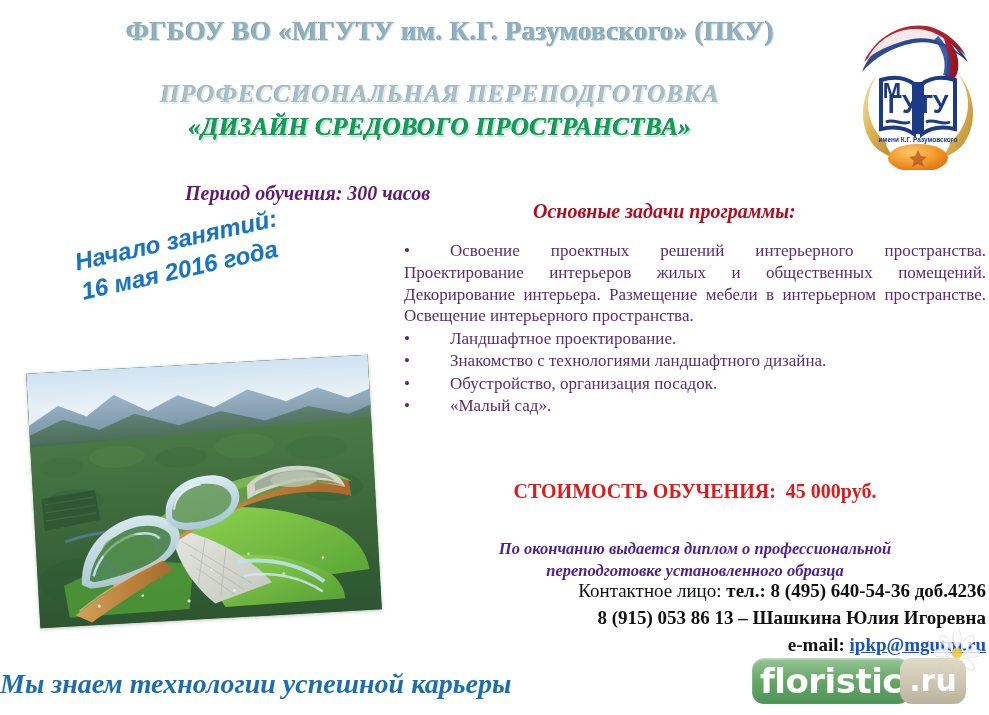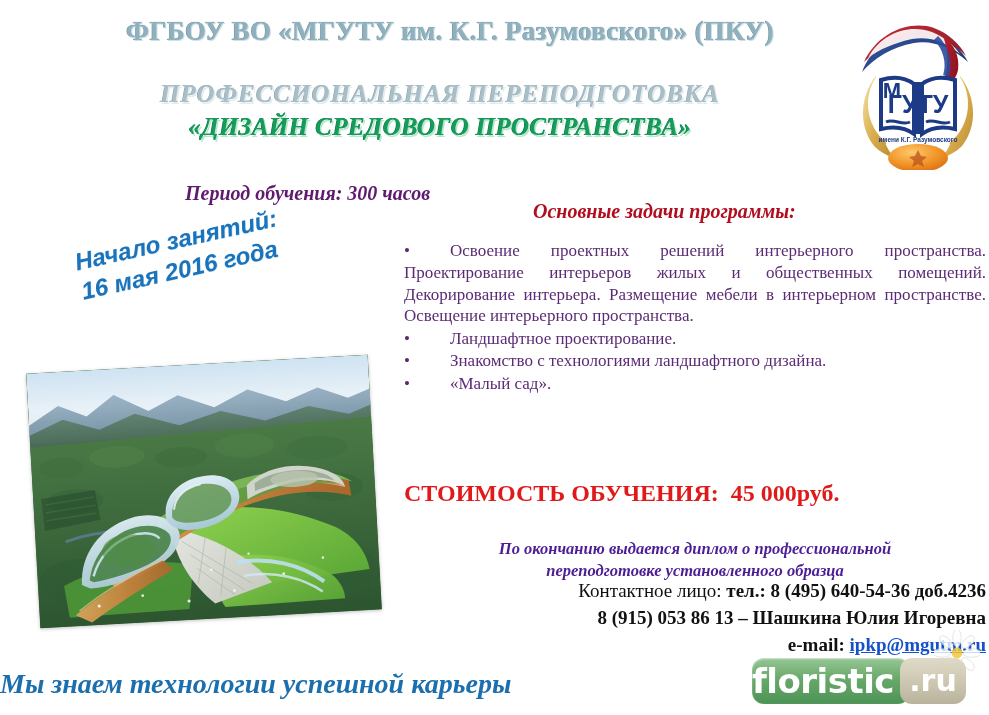--- a/index.html
+++ b/index.html
@@ -145,24 +145,24 @@
   }
   .bullets ul li {
     line-height: 1.32;
     white-space: nowrap;
   }
 
   .price {
     position: absolute;
     left: 404px; top: 480px;
     width: 582px;
-    text-align: left;
-    font-family: "Liberation Serif", "DejaVu Serif", serif;
-    font-weight: bold;
-    font-size: 24px;
+    text-align: center;
+    font-family: "Liberation Serif", "DejaVu Serif", serif;
+    font-weight: bold;
+    font-size: 20px;
     color: #e01a1a;
     white-space: nowrap;
   }
   .price .lbl { color: #e01a1a; }
   .diploma {
     position: absolute;
     left: 404px; top: 538px;
     width: 582px;
     text-align: center;
     font-family: "Liberation Serif", "DejaVu Serif", serif;
@@ -211,21 +211,21 @@
     display: flex;
     align-items: stretch;
     opacity: .93;
     pointer-events: none;
   }
   .wm-main {
     width: 158px;
     border-radius: 12px;
     background: linear-gradient(180deg,#8fc28f 0%, #5ea35e 45%, #3f8c4a 100%);
     box-shadow: inset 0 1px 2px rgba(255,255,255,.6);
-    display: flex; align-items: center; 
+    display: flex; align-items: center; justify-content: center;
   }
   .wm-main span {
     font-family: "DejaVu Sans", "Liberation Sans", sans-serif;
     font-weight: bold;
     font-size: 34px;
     color: #ffffff;
     letter-spacing: -0.5px;
     line-height: 1;
   }
   .wm-ru {
@@ -444,20 +444,21 @@
     </svg>
   </div>
 
   <div class="tasks-title">Основные задачи программы:</div>
 
   <div class="bullets">
     <p class="first"><span class="bt">•</span><span>Освоение проектных решений интерьерного пространства. Проектирование интерьеров жилых и общественных помещений. Декорирование интерьера. Размещение мебели в интерьерном пространстве. Освещение интерьерного пространства.</span></p>
     <ul>
       <li><span class="bt">•</span><span>Ландшафтное проектирование.</span></li>
       <li><span class="bt">•</span><span>Знакомство с технологиями ландшафтного дизайна.</span></li>
+      <li><span class="bt">•</span><span>Обустройство, организация посадок.</span></li>
       <li><span class="bt">•</span><span>«Малый сад».</span></li>
     </ul>
   </div>
 
   <div class="price">
     <span class="lbl">СТОИМОСТЬ  ОБУЧЕНИЯ</span><span>:</span>&nbsp;
     <span>45 000руб.</span>
   </div>
 
   <div class="diploma">

